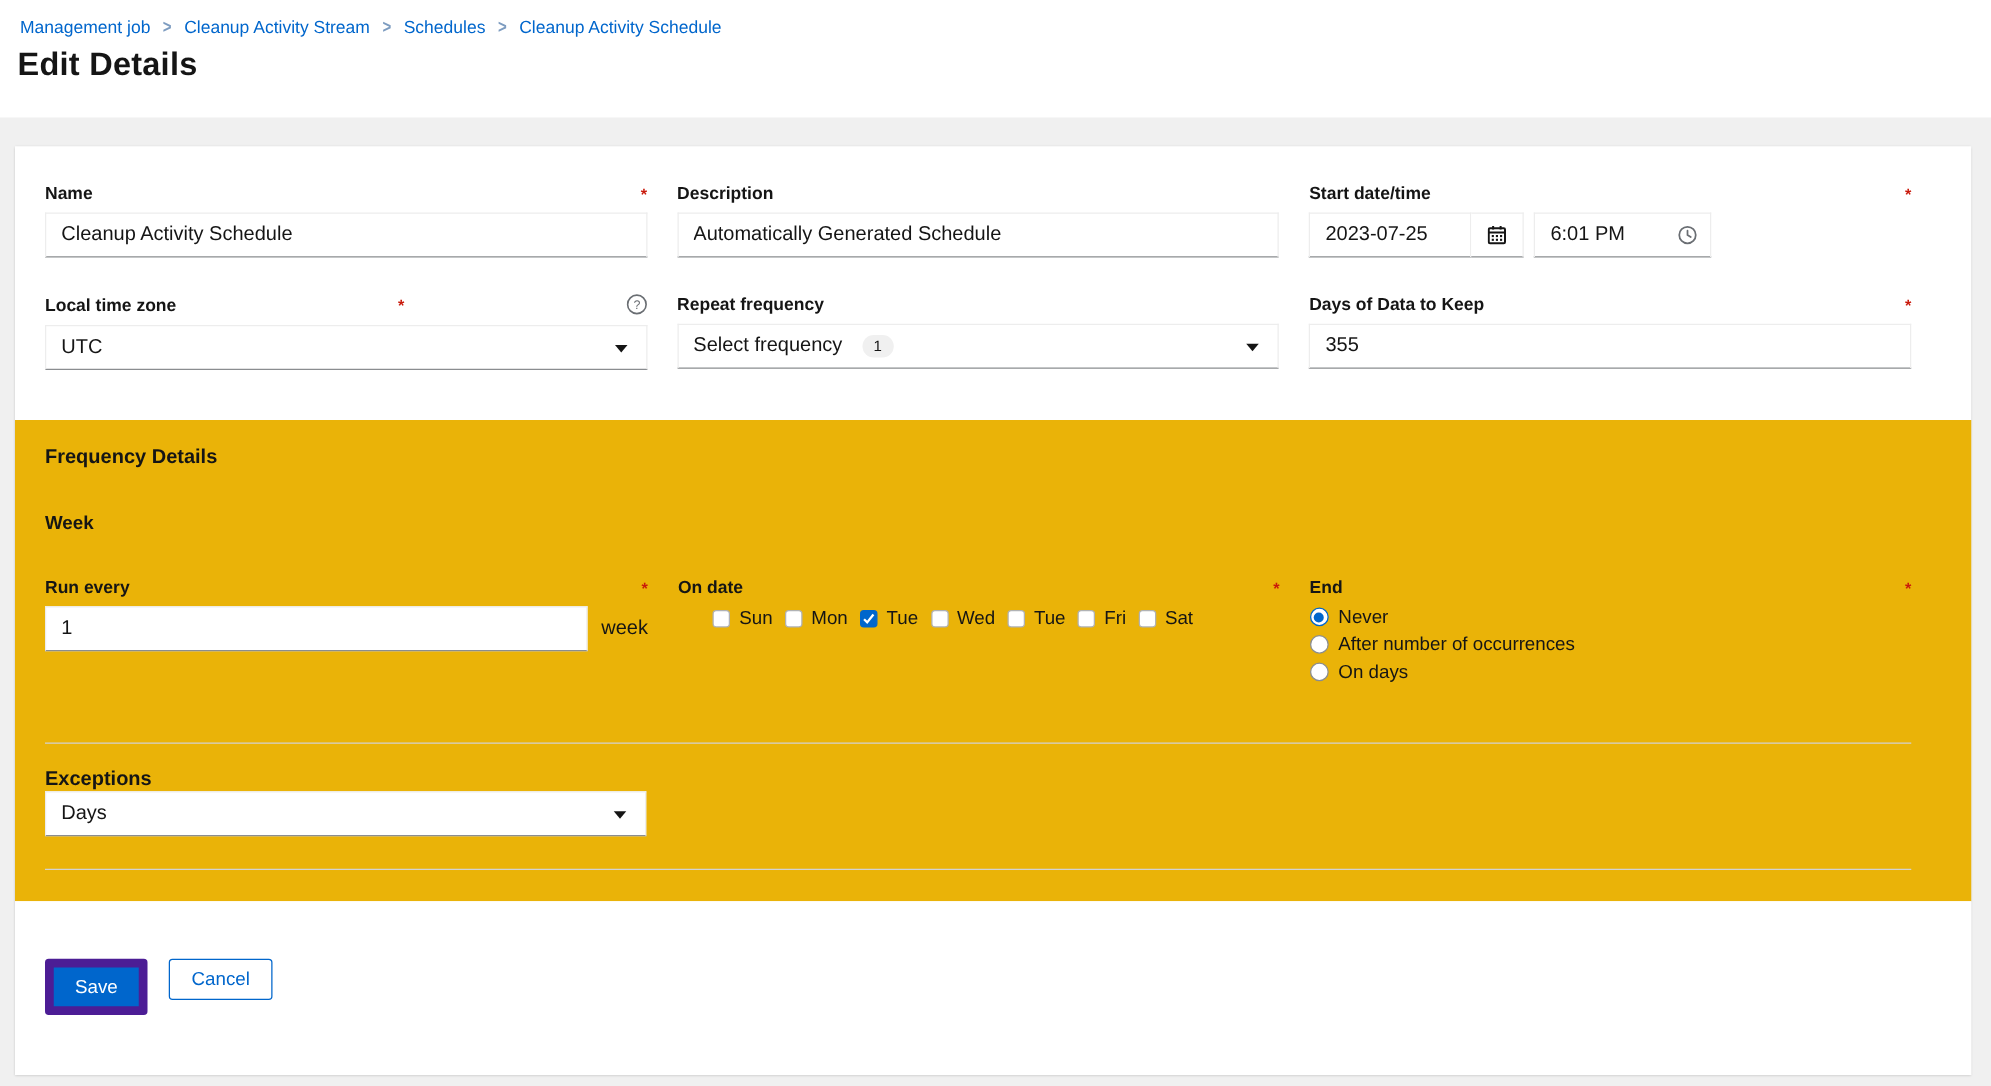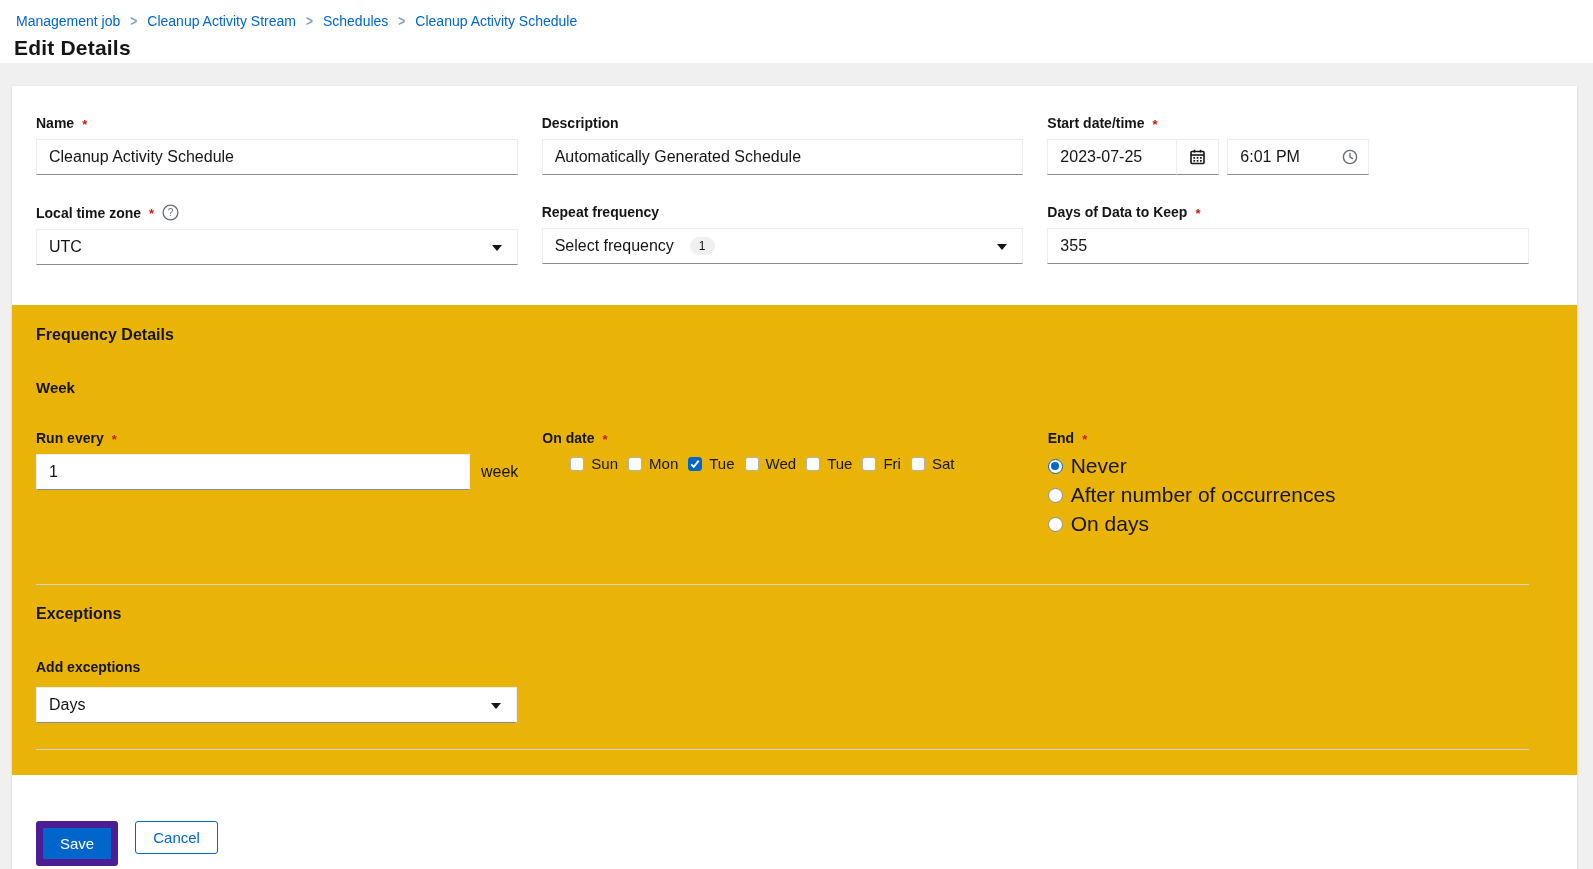--- a/index.html
+++ b/index.html
@@ -6,34 +6,34 @@
   html,body { background:#fff; }
   body {
     font-family: "Liberation Sans", sans-serif;
     color:#151515;
     width:1593px; height:869px;
     position:relative; overflow:hidden;
   }
   .screen { width:1593px; height:869px; display:flex; flex-direction:column; }
 
   
-  .page-header { background:#fff; height:63px; padding:13px 16px 0 16px; flex:0 0 auto; }
+  .page-header { background:#fff; height:94px; padding:13px 16px 0 16px; flex:0 0 auto; }
   .breadcrumb { font-size:14px; display:flex; align-items:center; gap:10px; }
   .crumb-link { color:#0066cc; text-decoration:none; cursor:pointer; }
   .crumb-sep { color:#7d9cc0; font-size:12px; font-weight:bold; transform:scaleY(1.25); }
-  .page-title { font-size:21px; font-weight:600; margin:7px 0 0 -2px; letter-spacing:0.2px; }
+  .page-title { font-size:26px; font-weight:600; margin:7px 0 0 -2px; letter-spacing:0.2px; }
 
   
   .page-body { flex:1 1 auto; background:#f0f0f0; padding:23px 16px 16px 12px; }
   .card { background:#fff; box-shadow:0 1px 2px rgba(3,3,3,0.12), 0 0 2px rgba(3,3,3,0.06); min-height:743px; display:flex; flex-direction:column; }
 
   
   .card-form { padding:29px 48px 40px 24px; }
   .grid3 { display:grid; grid-template-columns:repeat(3, 1fr); column-gap:24px; row-gap:29px; }
-  .field-label { font-size:14px; font-weight:700; margin-bottom:8px; display:flex; align-items:center; gap:6px; }
+  .field-label { font-size:14px; font-weight:700; margin-bottom:8px; display:flex; align-items:center; gap:6px;justify-content:space-between; }
   .req { color:#c9190b; font-size:13px; margin-left:2px; transform:translateY(1px); }
   .help-btn { background:none; border:none; padding:0; cursor:pointer; display:inline-flex; margin-left:2px; }
 
   .text-input, .select {
     height:36px; width:100%; background:#fff;
     border:1px solid #ededed; border-bottom:1px solid #8a8d90;
     font-size:16px; color:#151515; font-family:"Liberation Sans", sans-serif;
     padding:0 12px; outline:none;
   }
   .select { display:flex; align-items:center; cursor:pointer; position:relative; padding-right:36px; }
@@ -63,21 +63,21 @@
   .run-every-input { width:434px; flex:0 0 auto; }
   .unit-label { font-size:16px; }
 
   .days-row { display:flex; align-items:center; gap:10px; margin-top:9px; flex-wrap:nowrap;margin-left:28px; }
   .day-item { display:inline-flex; align-items:center; gap:7px; cursor:pointer; font-size:15px; }
   .cb { width:14px; height:14px; border:1px solid #b0b2b5; border-radius:3px; background:#fff;
         display:inline-flex; align-items:center; justify-content:center; flex:0 0 auto; }
   .cb.checked { background:#0066cc; border-color:#0066cc; }
 
   .end-options { display:flex; flex-direction:column; gap:5px; margin-top:7px; }
-  .radio-item { display:inline-flex; align-items:center; gap:8px; cursor:pointer; font-size:21px; }
+  .radio-item { display:inline-flex; align-items:center; gap:8px; cursor:pointer; font-size:15px; }
   .radio { width:15px; height:15px; border-radius:50%; border:1px solid #8a8d90; background:#fff;
            display:inline-flex; align-items:center; justify-content:center; flex:0 0 auto; }
   .radio.checked { border:1.5px solid #0066cc; }
   .radio.checked::after { content:""; width:8px; height:8px; border-radius:50%; background:#0066cc; }
 
   .divider { border:none; border-top:1px solid #d2d2d2; margin-top:48px; }
   .exceptions-title { margin-top:20px; }
   .add-exc-label { font-size:14px; font-weight:700; margin-top:36px; margin-bottom:12px; }
   .exc-select { width:481px; }
   .divider2 { margin-top:26px; }
@@ -280,21 +280,20 @@
                   <span class="radio"></span>
                   <span>On days</span>
                 </label>
               </div>
           </div>
         </div>
 
         <hr class="divider">
 
         <h2 class="section-title exceptions-title">Exceptions</h2>
-        <div class="add-exc-label">Add exceptions</div>
         <div class="select exc-select">
           <span>Days</span>
           <span class="caret"></span>
         </div>
 
         <hr class="divider divider2">
       </div>
 
       <div class="card-footer">
         <button class="btn btn-primary">Save</button>

